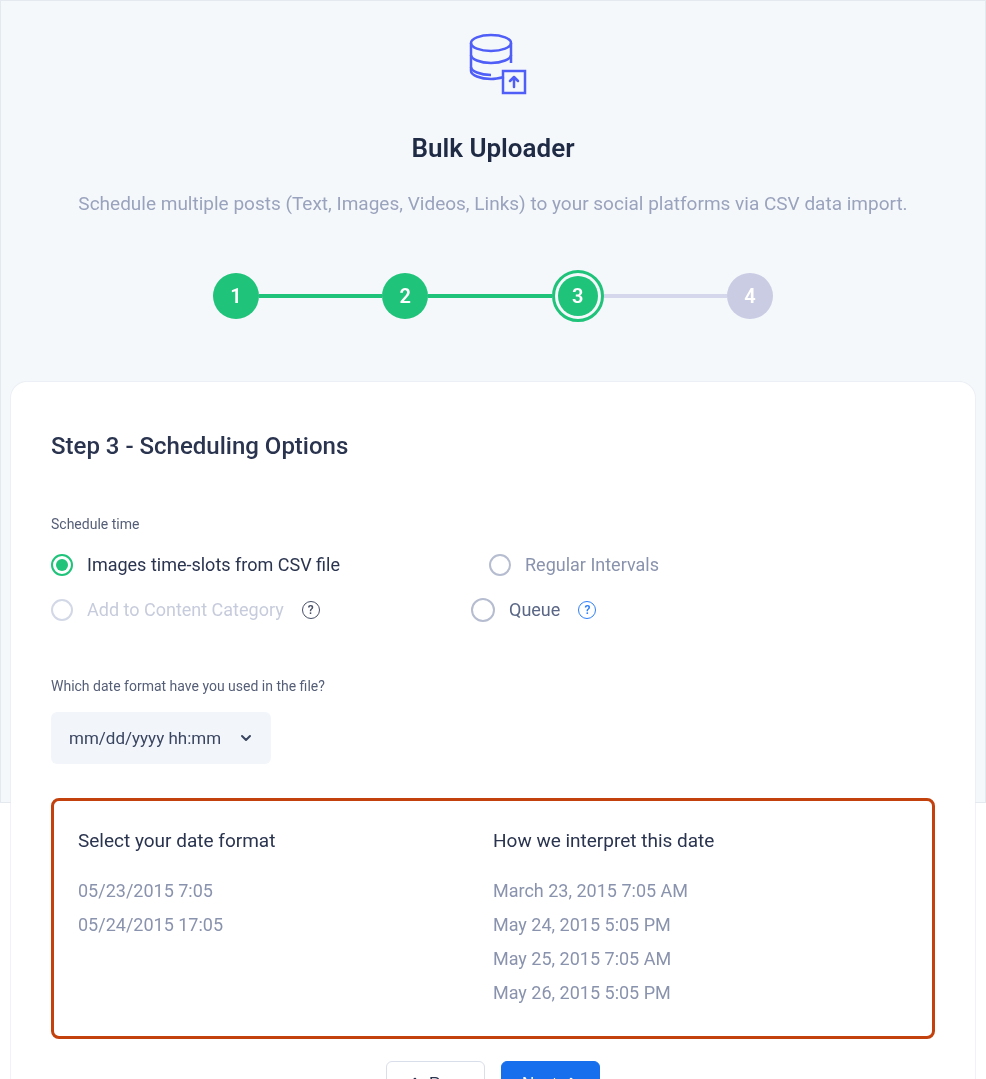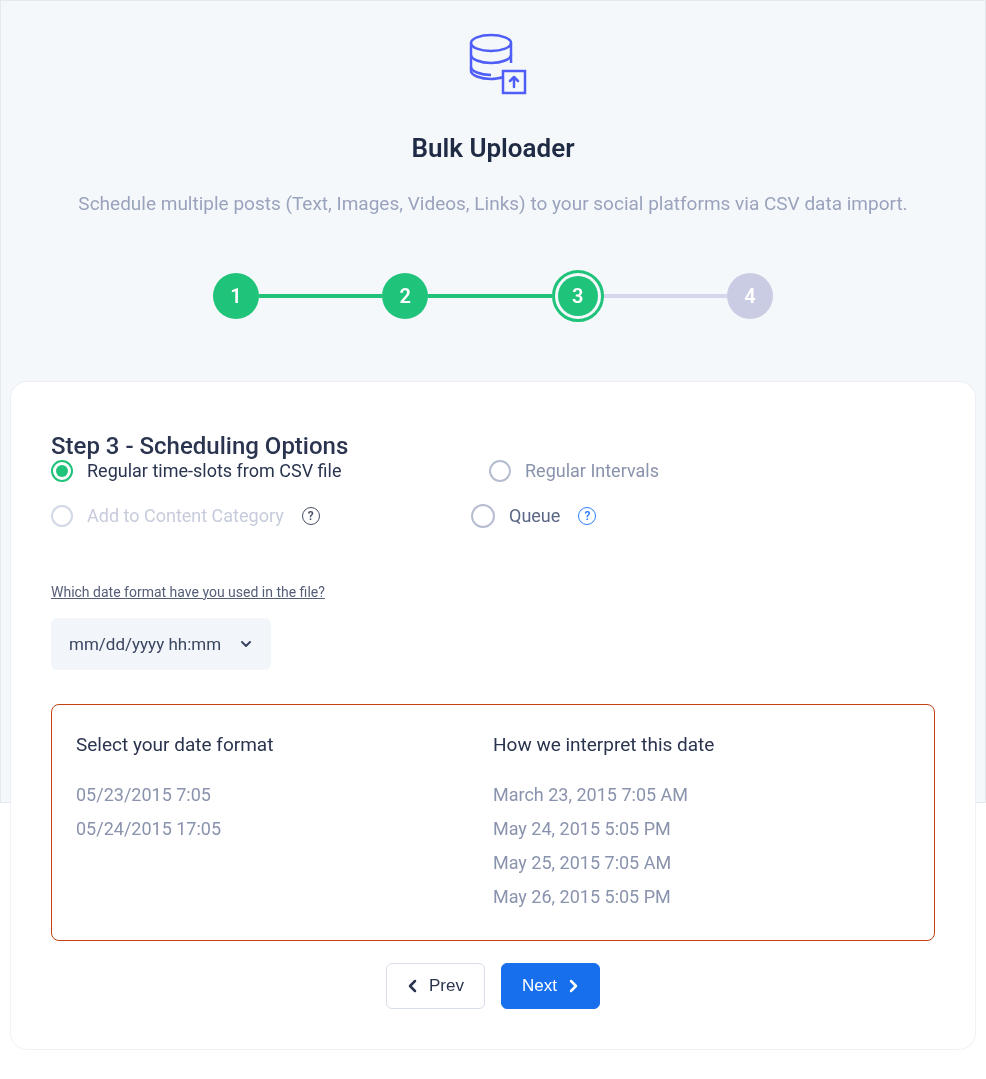--- a/index.html
+++ b/index.html
@@ -100,31 +100,31 @@
     .radio-label-muted { color:#8a93ad; }
     .radio-label-disabled { color:#c7ccdc; }
     .help-circle {
       width:18px; height:18px; border-radius:50%; border:1.5px solid #495067;
       display:inline-flex; align-items:center; justify-content:center;
       font-size:12px; color:#495067; font-weight:600; margin-left:4px;
     }
     .help-circle.blue { border-color:#2d7ff9; color:#2d7ff9; }
 
     .format-label {
-      font-size:14px; color:#555e77; margin-top:56px; margin-bottom:18px;text-decoration:underline;
+      font-size:14px; color:#555e77; margin-top:56px; margin-bottom:18px;
     }
     .select-box {
       display:inline-flex; align-items:center; gap:18px;
       background:#f2f6fb; border-radius:6px;
       padding: 16px 18px; font-size:17px; color:#3a4560;
       cursor:pointer;
     }
 
     .preview-box {
-      border:1px solid #c2410c; border-radius:8px;
+      border:3px solid #c2410c; border-radius:8px;
       margin-top:34px; padding: 28px 24px 26px 24px;
       display:grid; grid-template-columns: 1fr 1fr;
     }
     .preview-col-title { font-size:19px; color:#2a344f; margin-bottom:22px; }
     .preview-row { font-size:18px; color:#8a93ad; line-height:1.9; }
 
     .footer-nav {
       display:flex; justify-content:center; gap:16px; margin-top:22px;
     }
     .btn {
@@ -172,27 +172,28 @@
       <div class="step-line line-upcoming"></div>
       <div class="step-circle step-upcoming">
           <span>4</span>
         </div>
     </div>
   </div>
 
   <div class="card">
     <h2 class="step-heading">Step 3 - Scheduling Options</h2>
 
+    <div class="section-label">Schedule time</div>
 
     <div class="radio-grid">
       <div class="radio-item">
         <span class="radio-outer radio-selected-outer">
             <span class="radio-selected-inner"></span>
           </span>
-        <span class="radio-label-active">Regular time-slots from CSV file</span>
+        <span class="radio-label-active">Images time-slots from CSV file</span>
       </div>
       <div class="radio-item" style="margin-left:68px;">
         <span class="radio-outer"></span>
         <span class="radio-label-muted">Regular Intervals</span>
       </div>
       <div class="radio-item">
         <span class="radio-outer" style="border-color:#d3d8e6;"></span>
         <span class="radio-label-disabled">Add to Content Category</span>
         <span class="help-circle">?</span>
       </div>

